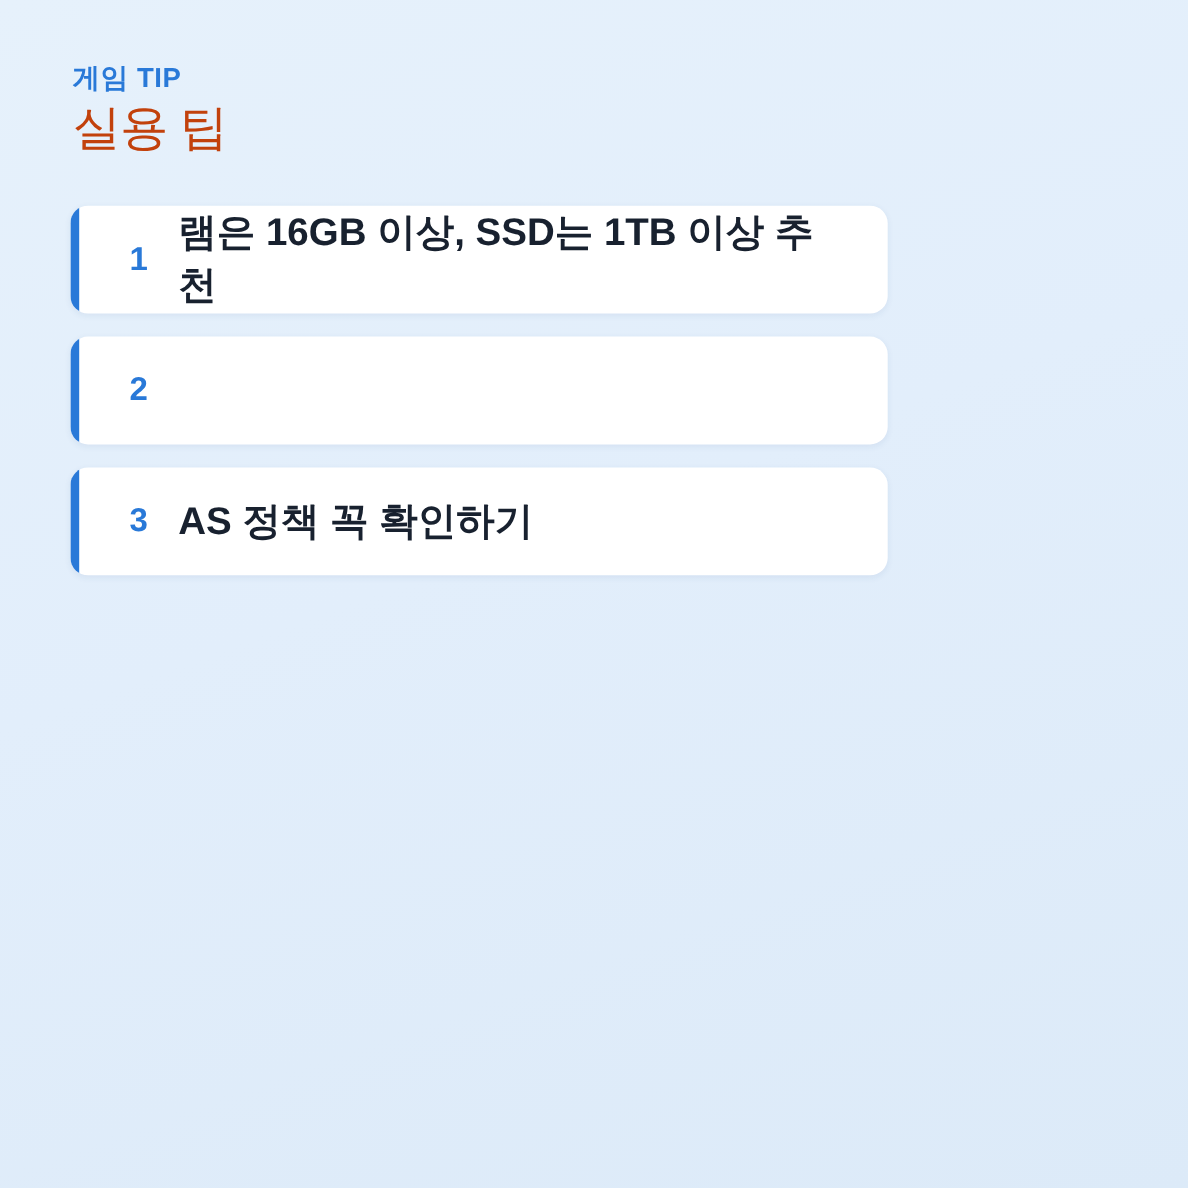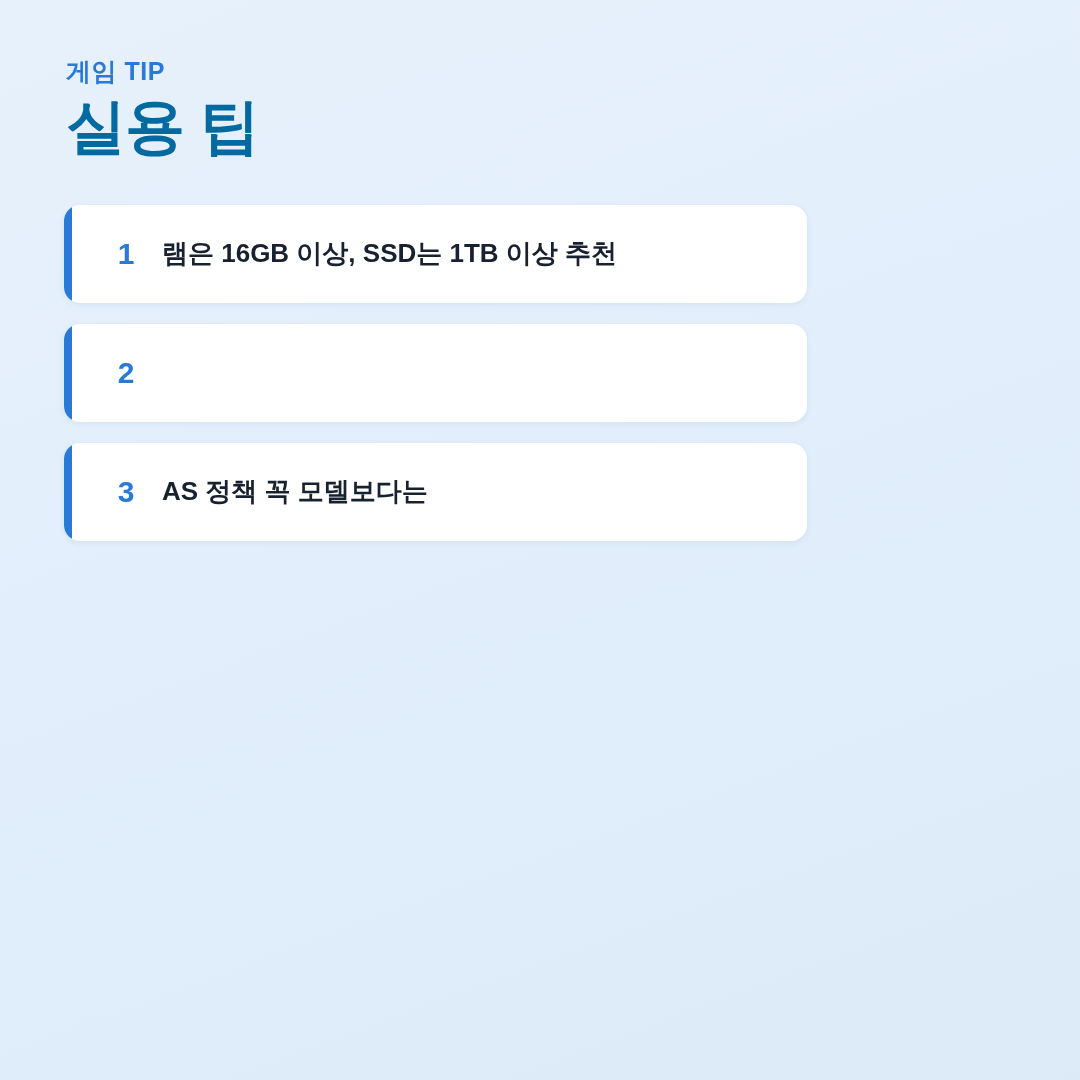--- a/index.html
+++ b/index.html
@@ -22,23 +22,23 @@
   }
   .eyebrow {
     color: #2979d8;
     font-size: 25px;
     font-weight: bold;
     letter-spacing: 0.5px;
     margin: 0 0 6px 2px;
     line-height: 1.2;
   }
   .headline {
-    color: #0369a1;
-    font-size: 60px;
-    font-weight: bold;
+    color: #c2410c;
+    font-size: 44px;
+    font-weight: normal;
     letter-spacing: -1px;
     margin: 0 0 44px 2px;
     line-height: 1.15;
   }
   .tip-list {
     display: flex;
     flex-direction: column;
     gap: 21px;
   }
   .tip-card {
@@ -65,21 +65,21 @@
     flex: 0 0 auto;
     width: 72px;
     text-align: center;
     color: #2979d8;
     font-size: 30px;
     font-weight: bold;
     margin-left: 26px;
   }
   .tip-text {
     color: #18212f;
-    font-size: 26px;
+    font-size: 35px;
     font-weight: bold;
     line-height: 1.35;
     padding-right: 36px;
   }
 </style>
 </head>
 <body>
 
 <div class="page">
 
@@ -92,17 +92,17 @@
       <div class="tip-num">1</div>
       <div class="tip-text">램은 16GB 이상, SSD는 1TB 이상 추천</div>
     </div>
 
     <div class="tip-card">
       <div class="tip-num">2</div>
     </div>
 
     <div class="tip-card">
       <div class="tip-num">3</div>
-      <div class="tip-text">AS 정책 꼭 모델보다는</div>
+      <div class="tip-text">AS 정책 꼭 확인하기</div>
     </div>
 
   </div>
 </div>
 
 </body></html>

